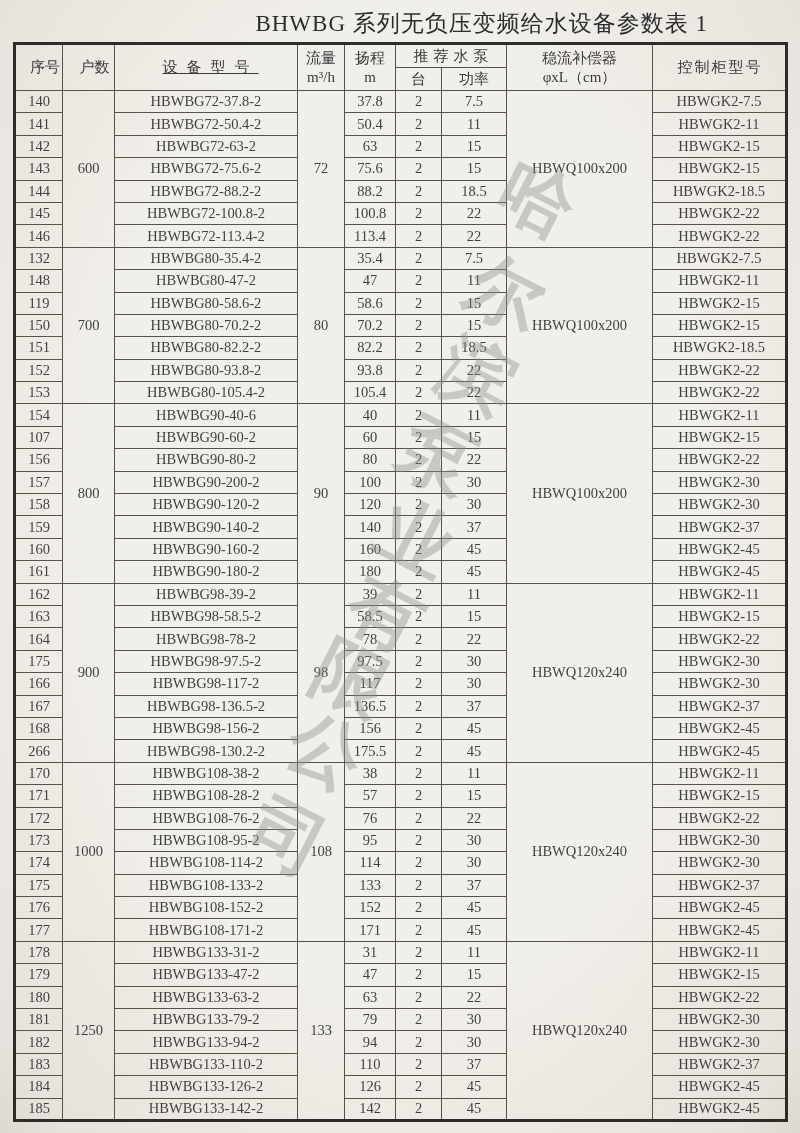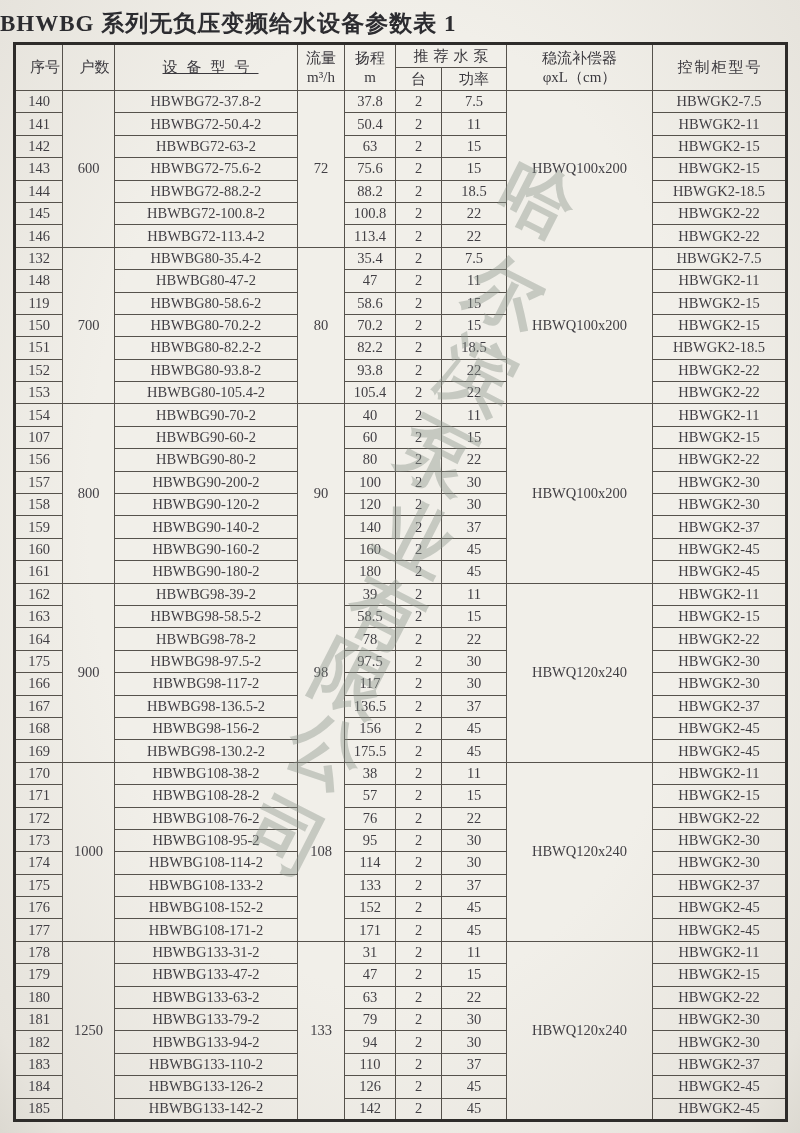--- a/index.html
+++ b/index.html
@@ -2,22 +2,22 @@
 <html><head>
 <meta charset="utf-8">
 <style>
   html,body{margin:0;padding:0;}
   body{
     width:800px;height:1133px;position:relative;overflow:hidden;
     background:radial-gradient(ellipse at 50% 45%, #f1efe9 55%, #e6e3dc 92%, #dcd9d1 100%);
     font-family:"Liberation Serif","DejaVu Serif",serif;
   }
   .page-title{
-    position:absolute;top:8px;left:0;width:708px;text-align:left;
-    font-size:23px;font-weight:bold;color:#2c2c30;letter-spacing:1px;
+    position:absolute;top:8px;left:0;width:708px;text-align:right;
+    font-size:23px;font-weight:normal;color:#2c2c30;letter-spacing:1px;
   }
   table.params{
     position:absolute;left:13px;top:42px;width:772px;
     border-collapse:collapse;table-layout:fixed;
     border:3px solid #2e2c2a;
   }
   .params th,.params td{
     border:1px solid #56524c;
     text-align:center;vertical-align:middle;
     color:#413f44;padding:0;overflow:hidden;white-space:nowrap;
@@ -203,21 +203,21 @@
         <td>153</td>
         <td>HBWBG80-105.4-2</td>
         <td>105.4</td>
         <td>2</td>
         <td>22</td>
         <td>HBWGK2-22</td>
       </tr>
       <tr>
         <td>154</td>
         <td rowspan="8">800</td>
-        <td>HBWBG90-70-2</td>
+        <td>HBWBG90-40-6</td>
         <td rowspan="8">90</td>
         <td>40</td>
         <td>2</td>
         <td>11</td>
         <td rowspan="8">HBWQ100x200</td>
         <td>HBWGK2-11</td>
       </tr>
       <tr>
         <td>107</td>
         <td>HBWBG90-60-2</td>
@@ -327,21 +327,21 @@
       </tr>
       <tr>
         <td>168</td>
         <td>HBWBG98-156-2</td>
         <td>156</td>
         <td>2</td>
         <td>45</td>
         <td>HBWGK2-45</td>
       </tr>
       <tr>
-        <td>169</td>
+        <td>266</td>
         <td>HBWBG98-130.2-2</td>
         <td>175.5</td>
         <td>2</td>
         <td>45</td>
         <td>HBWGK2-45</td>
       </tr>
       <tr>
         <td>170</td>
         <td rowspan="8">1000</td>
         <td>HBWBG108-38-2</td>

